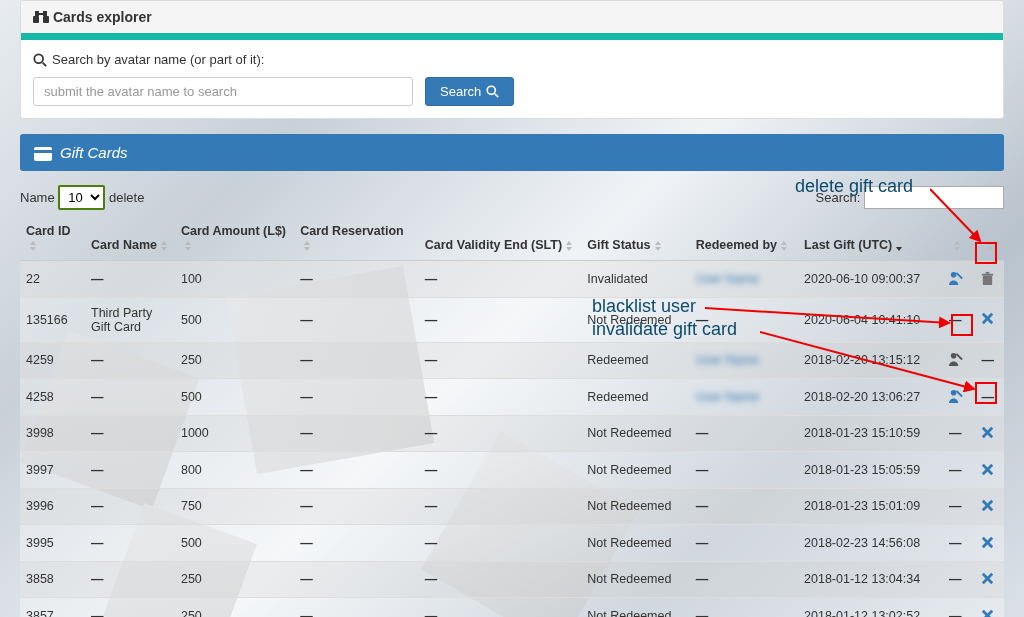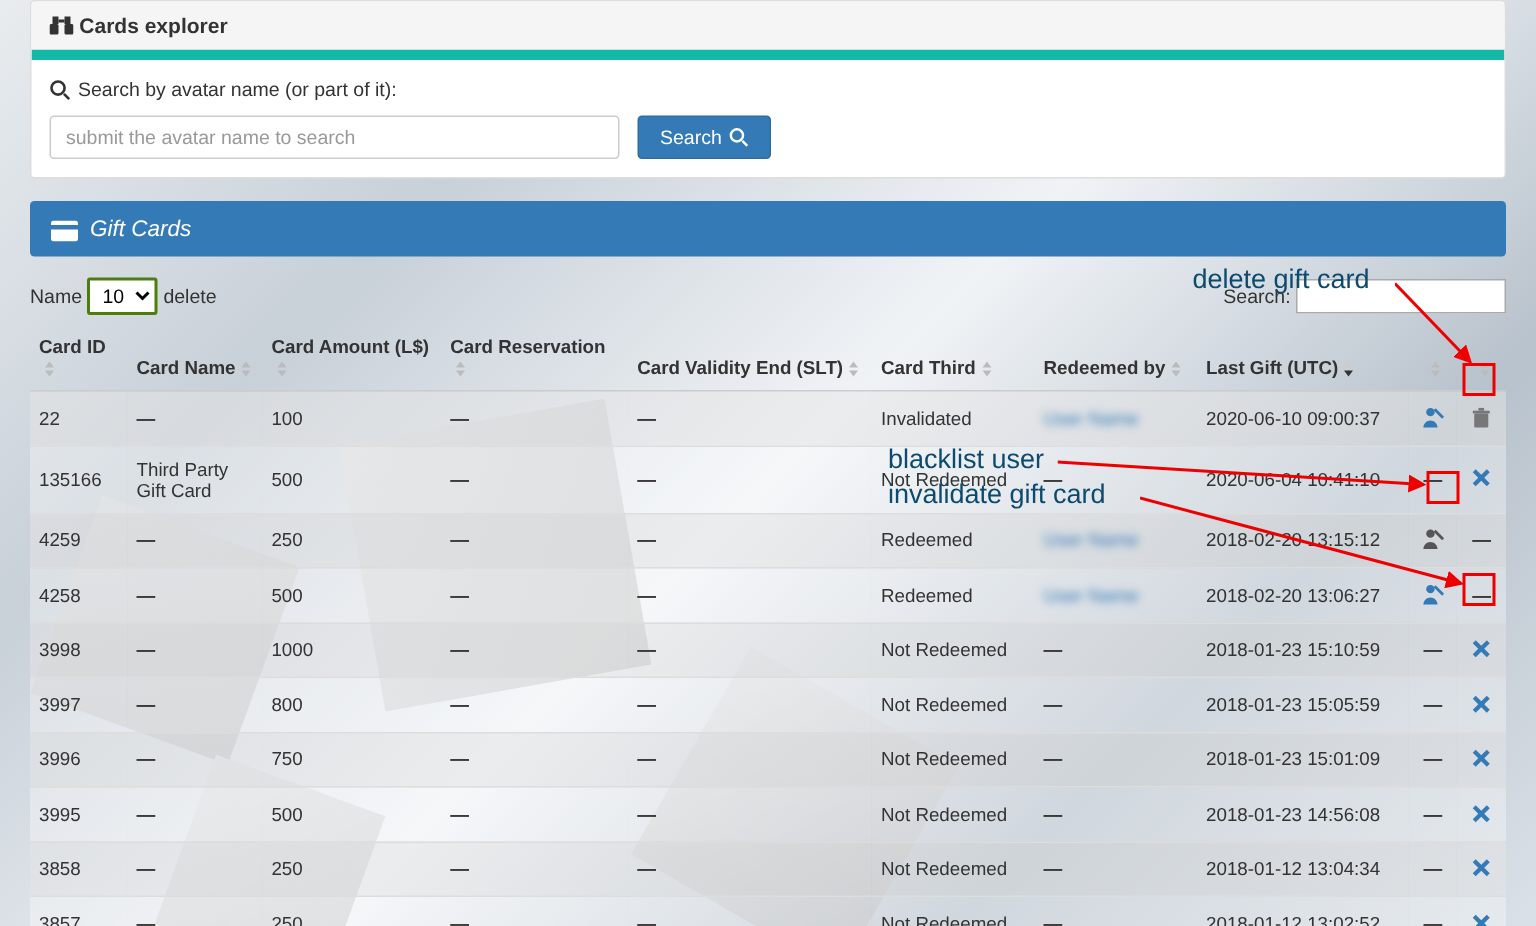--- a/index.html
+++ b/index.html
@@ -279,21 +279,21 @@
   </div>
 
   <table>
     <thead>
       <tr>
         <th class="col-id"><span>Card ID</span><span class="sort-both"></span></th>
         <th class="col-name"><span>Card Name</span><span class="sort-both"></span></th>
         <th class="col-amount"><span>Card Amount (L$)</span><span class="sort-both"></span></th>
         <th class="col-reserv"><span>Card Reservation</span><span class="sort-both"></span></th>
         <th class="col-validity"><span>Card Validity End (SLT)</span><span class="sort-both"></span></th>
-        <th class="col-status"><span>Card Third</span><span class="sort-both"></span></th>
+        <th class="col-status"><span>Gift Status</span><span class="sort-both"></span></th>
         <th class="col-redeem"><span>Redeemed by</span><span class="sort-both"></span></th>
         <th class="col-sync"><span>Last Gift (UTC)</span><span class="sort-desc"></span></th>
         <th class="col-act"><span class="sort-both"></span></th>
         <th class="col-act"><span class="sort-both"></span></th>
       </tr>
     </thead>
     <tbody id="rows">
         <tr>
           <td>22</td>
           <td><span class="dash">—</span></td>
@@ -423,21 +423,21 @@
             </span></td>
         </tr>
         <tr>
           <td>3995</td>
           <td><span class="dash">—</span></td>
           <td>500</td>
           <td><span class="dash">—</span></td>
           <td><span class="dash">—</span></td>
           <td>Not Redeemed</td>
           <td><span class="dash">—</span></td>
-          <td>2018-01-23 14:56:08</td>
+          <td>2018-02-23 14:56:08</td>
           <td class="col-act"><span class="dash">—</span></td>
           <td class="col-act"><span class="icon-btn icon-x">
               <svg viewBox="0 0 16 16" fill="none">
                 <line x1="3" y1="3" x2="13" y2="13"></line>
                 <line x1="13" y1="3" x2="3" y2="13"></line>
               </svg>
             </span></td>
         </tr>
         <tr>
           <td>3858</td>

